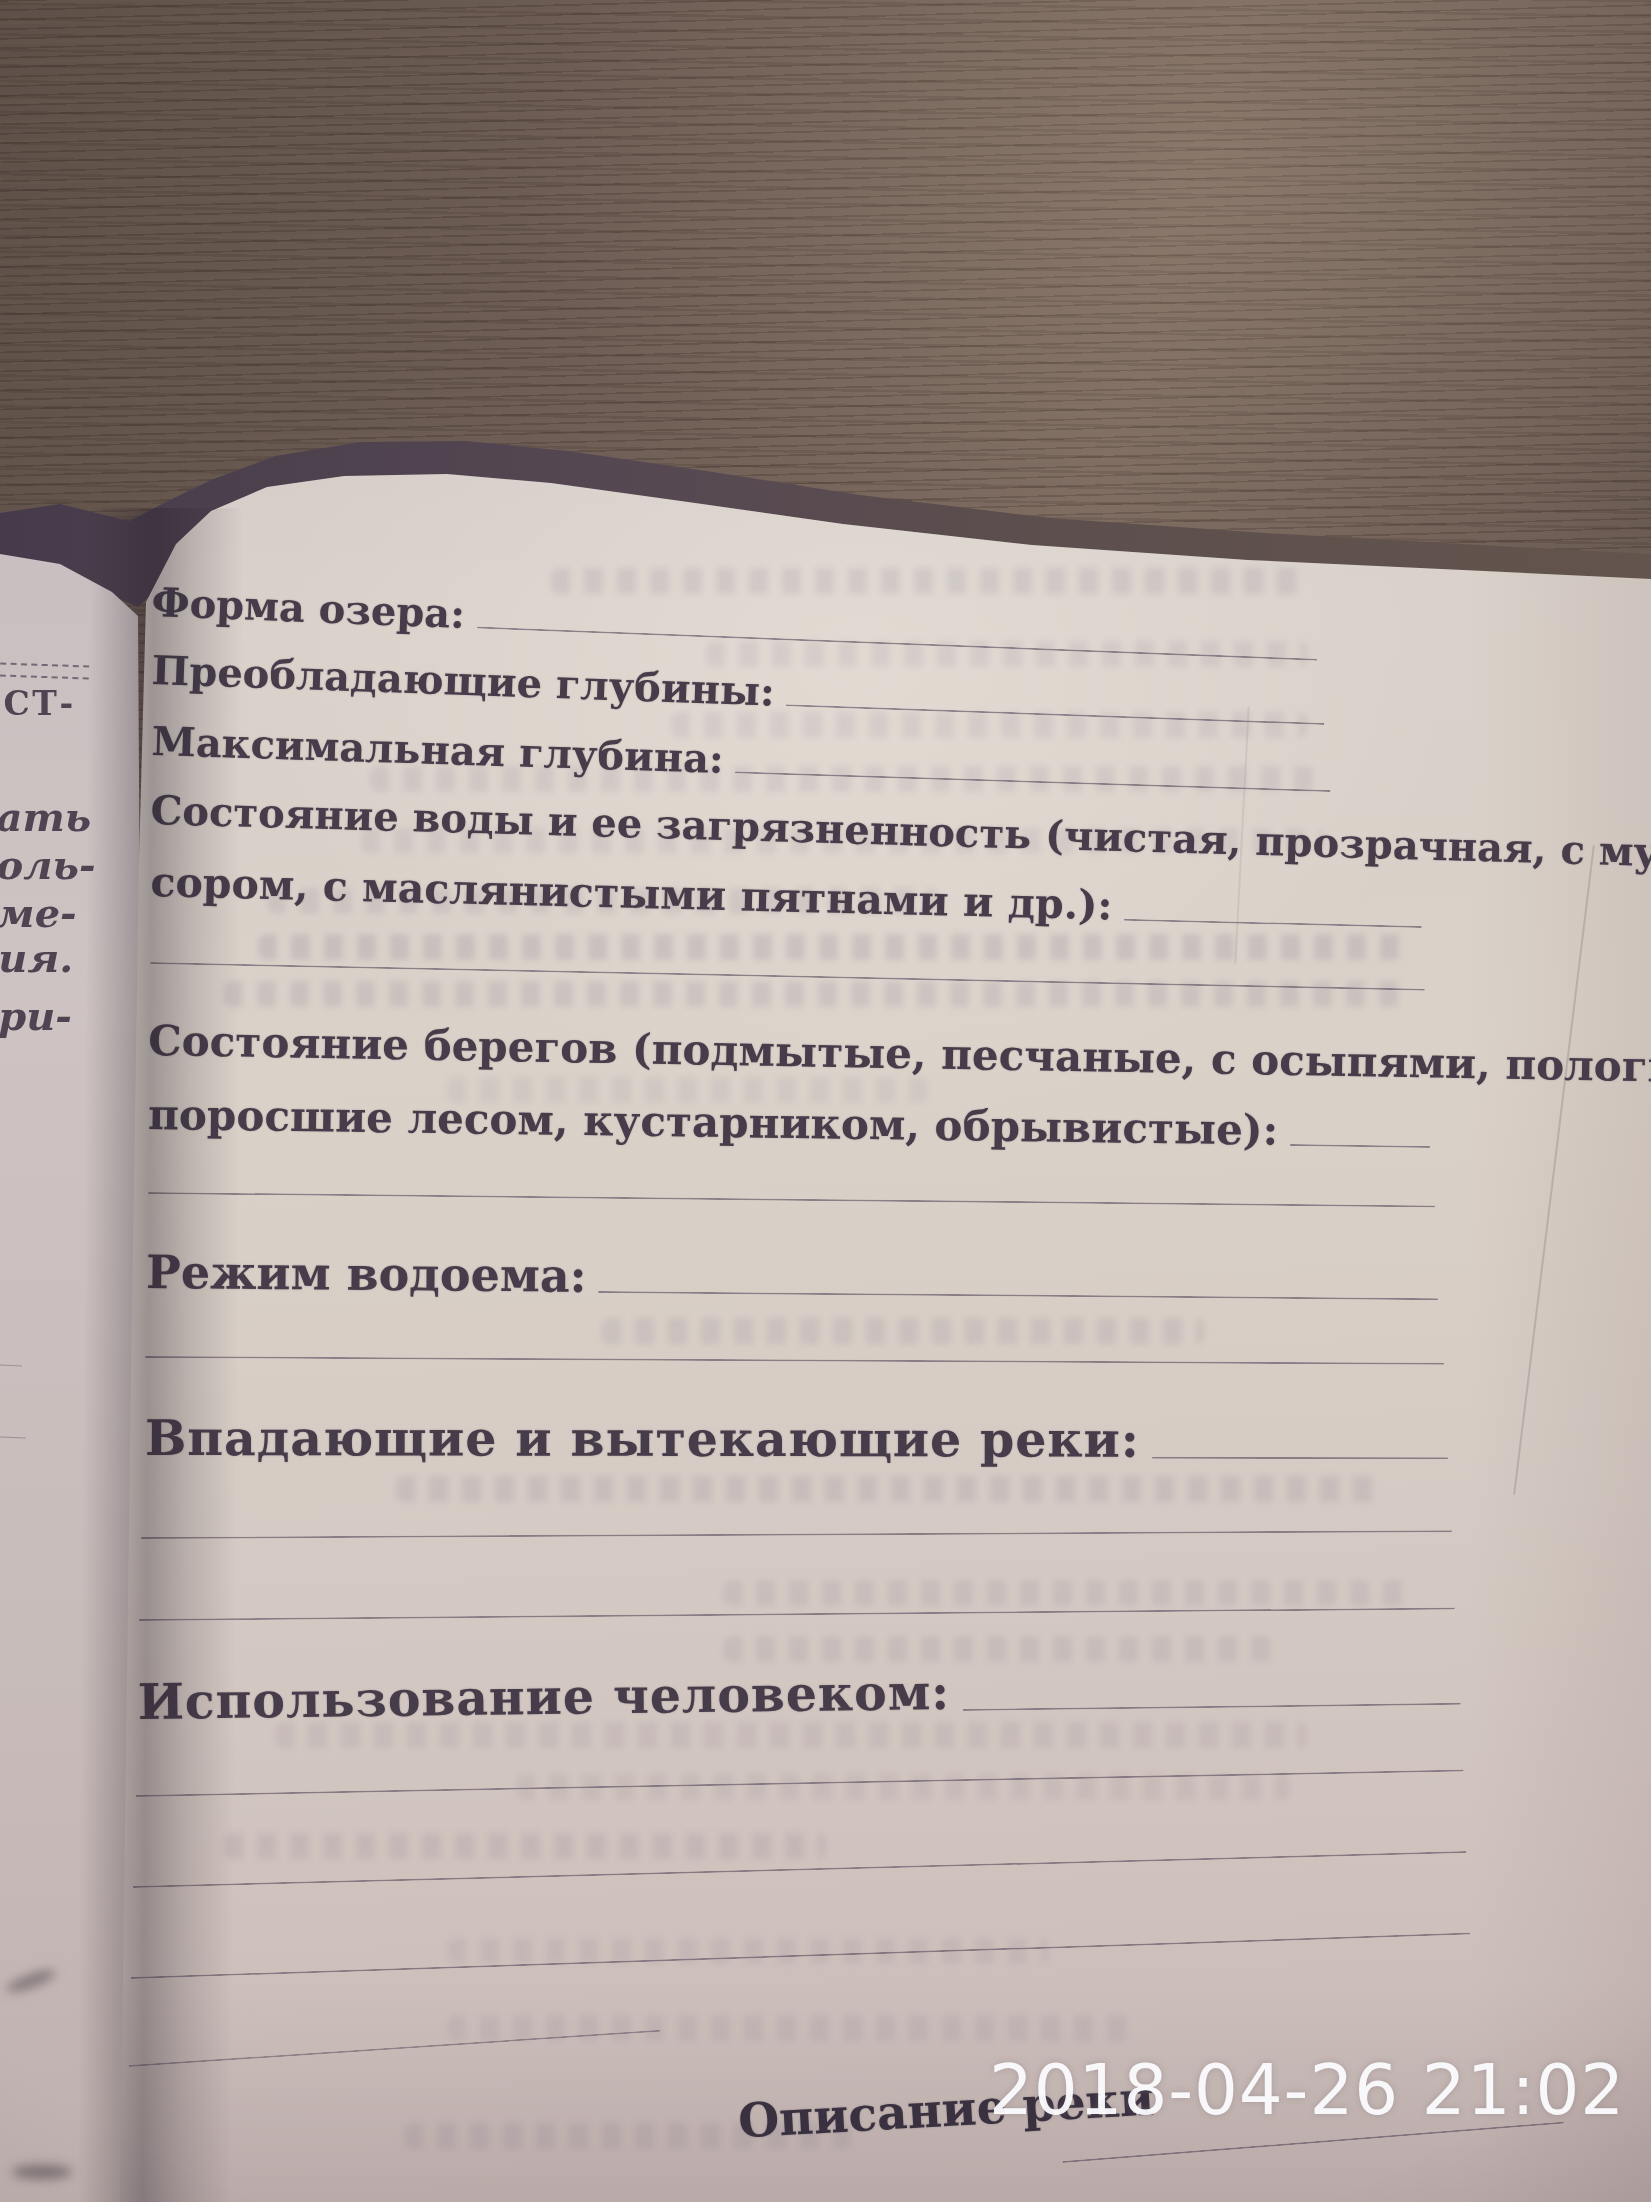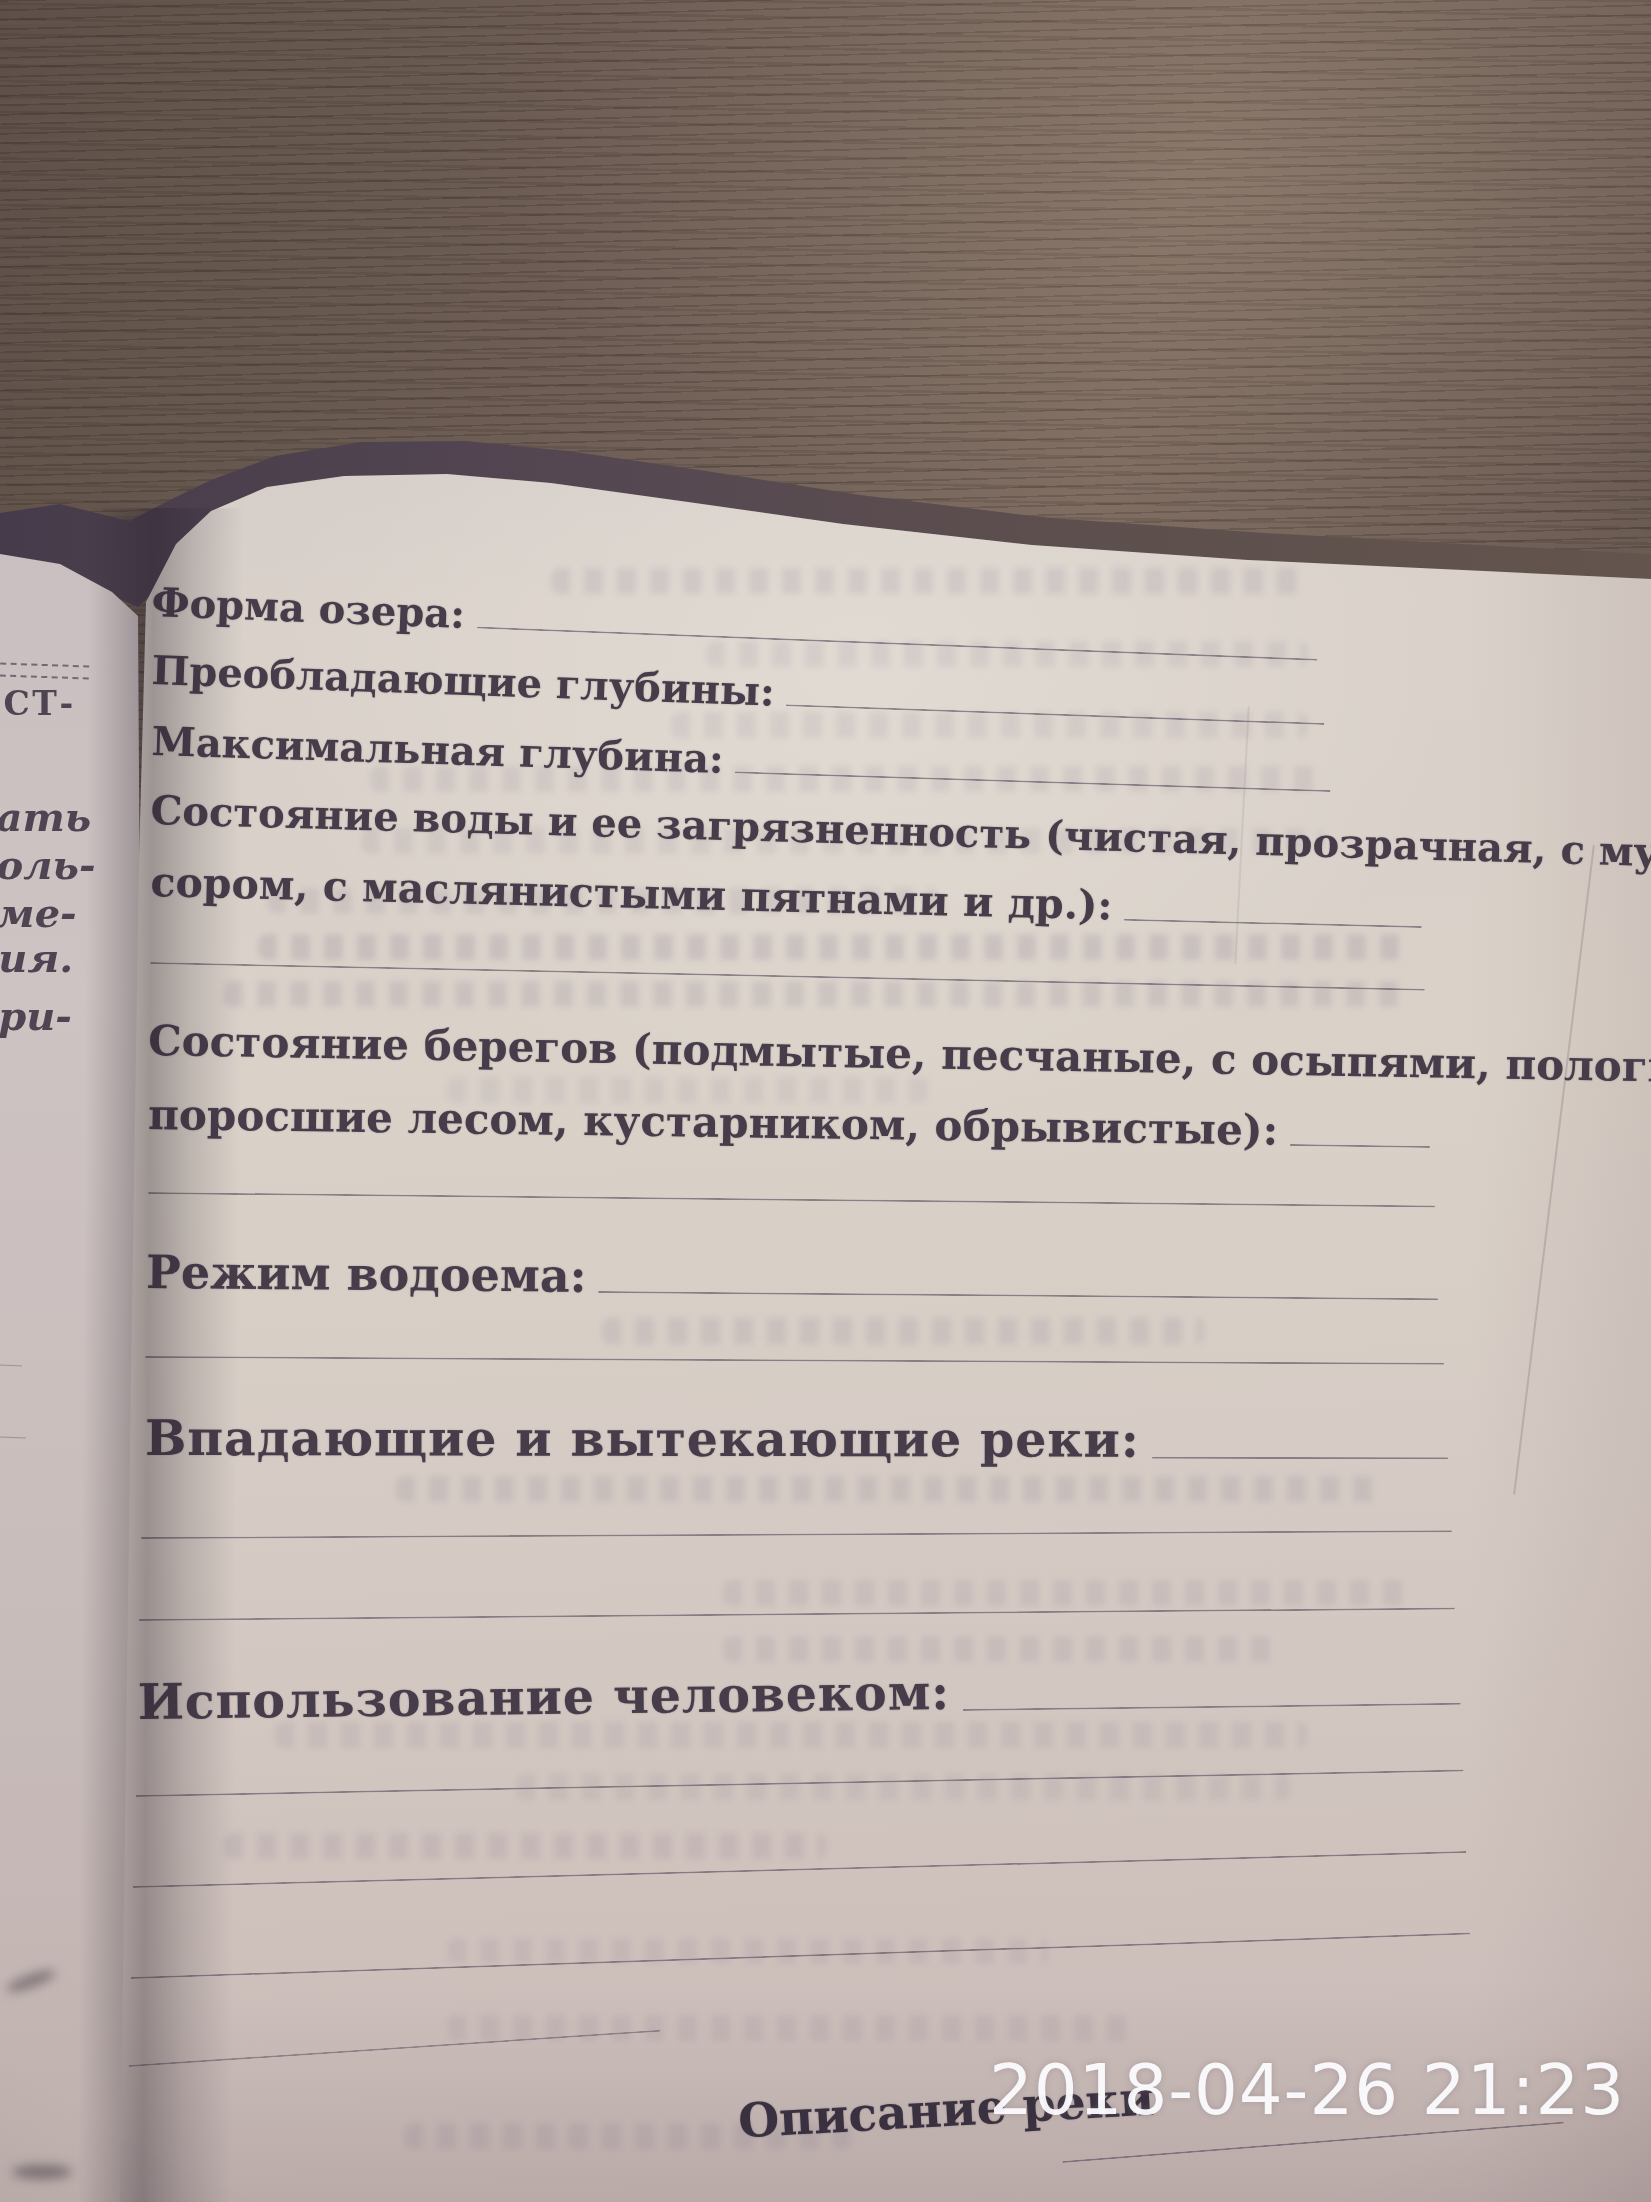--- a/index.html
+++ b/index.html
@@ -188,16 +188,16 @@
     <div class="heading" style="left:738px;top:2086px;font-size:47px;transform:rotate(-3.2deg)">Описание реки</div>
 
     <div class="row" style="left:1063px;top:2161px;width:503px;transform:rotate(-4.5deg)">
       <span class="fill full"></span>
     </div>
   </div>
 
   <div class="gutter"></div>
   <div class="vignette"></div>
 
-  <div class="timestamp">2018-04-26 21:23</div>
+  <div class="timestamp">2018-04-26 21:02</div>
 
 </div>
 
 
 </body></html>

